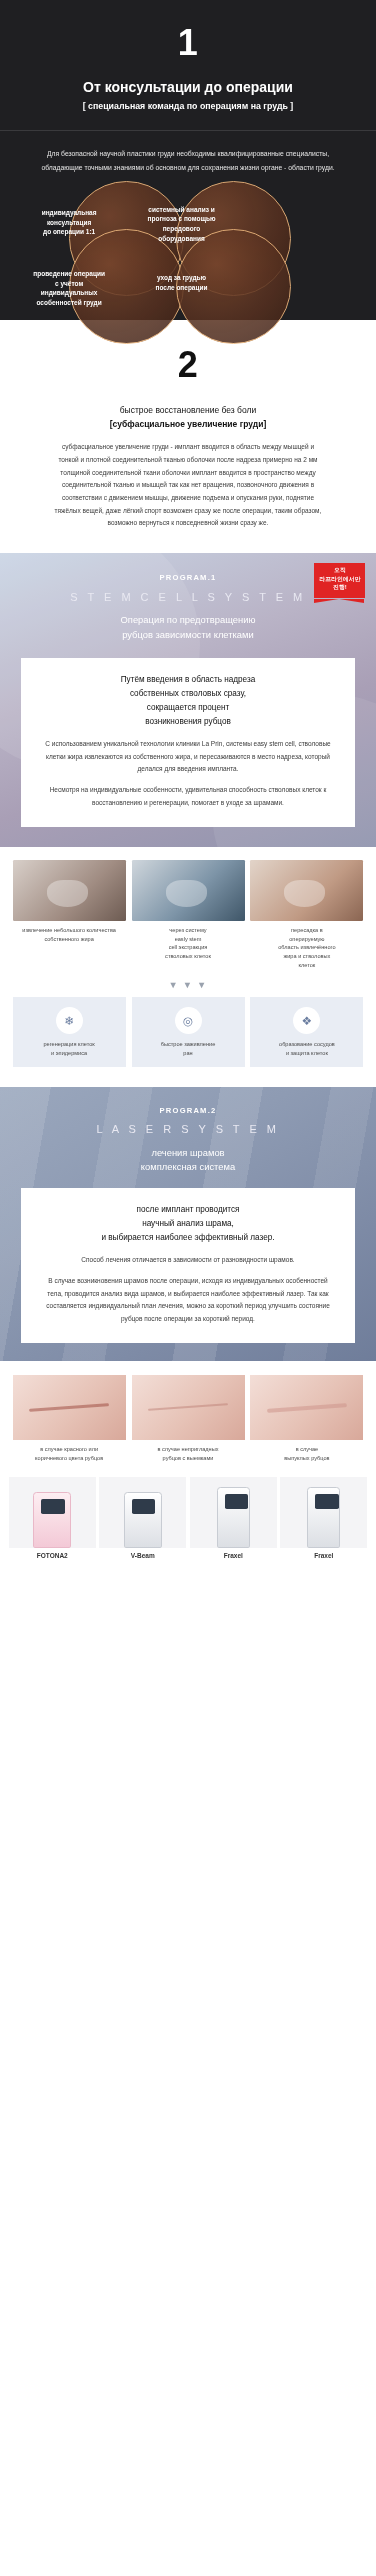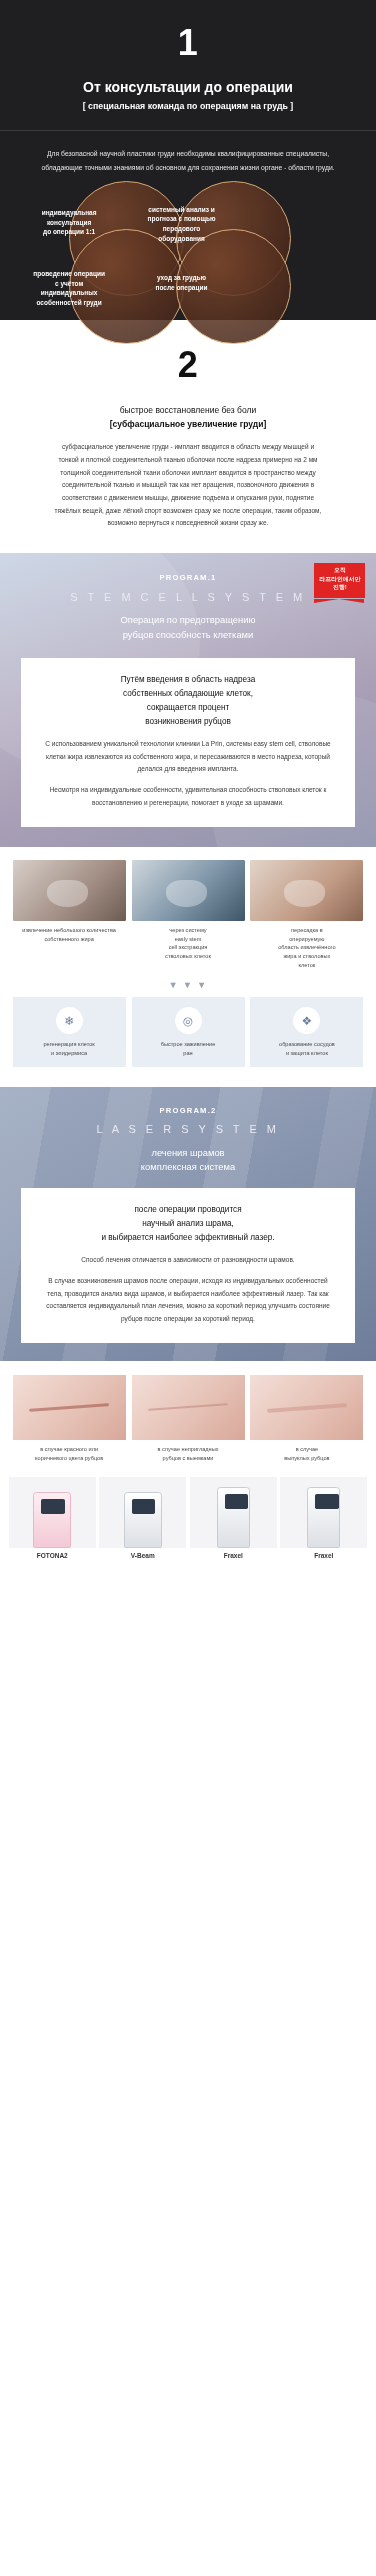--- a/index.html
+++ b/index.html
@@ -387,26 +387,26 @@
 
   <section class="prog1">
     <div class="ribbon">
       <span>오직</span><br>
       <span>라프라인에서만</span><br>
       <span>진행!</span>
     </div>
     <div class="prog-label">PROGRAM.1</div>
     <div class="prog-eng">S T E M   C E L L   S Y S T E M</div>
     <div class="prog-ru">Операция по предотвращению</div>
-    <div class="prog-ru">рубцов способность клетками</div>
+    <div class="prog-ru">рубцов зависимости клетками</div>
 
     <div class="white-card">
       <h3>
         <span>Путём введения в область надреза</span><br>
-        <span>собственных обладающие клеток,</span><br>
+        <span>собственных стволовых сразу,</span><br>
         <span>сокращается процент</span><br>
         <span>возникновения рубцов</span>
       </h3>
       <p>С использованием уникальной технологии клиники La Prin, системы easy stem cell, стволовые клетки жира извлекаются из собственного жира, и пересаживаются в место надреза, который делался для введения импланта.</p>
       <p>Несмотря на индивидуальные особенности, удивительная способность стволовых клеток к восстановлению и регенерации, помогает в уходе за шрамами.</p>
     </div>
   </section>
 
   <div class="steps">
     <div class="step">
@@ -459,21 +459,21 @@
 
   <section class="prog2">
     <div class="rays"></div>
     <div class="prog-label">PROGRAM.2</div>
     <div class="prog-eng">L A S E R   S Y S T E M</div>
     <div class="prog-ru">лечения шрамов</div>
     <div class="prog-ru">комплексная система</div>
 
     <div class="white-card">
       <h3>
-        <span>после операции проводится</span><br>
+        <span>после имплант проводится</span><br>
         <span>научный анализ шрама,</span><br>
         <span>и выбирается наиболее эффективный лазер.</span>
       </h3>
       <p>Способ лечения отличается в зависимости от разновидности шрамов.</p>
       <p>В случае возникновения шрамов после операции, исходя из индивидуальных особенностей тела, проводится анализ вида шрамов, и выбирается наиболее эффективный лазер. Так как составляется индивидуальный план лечения, можно за короткий период улучшить состояние рубцов после операции за короткий период.</p>
     </div>
   </section>
 
   <div class="scars">
     <div class="scar">

